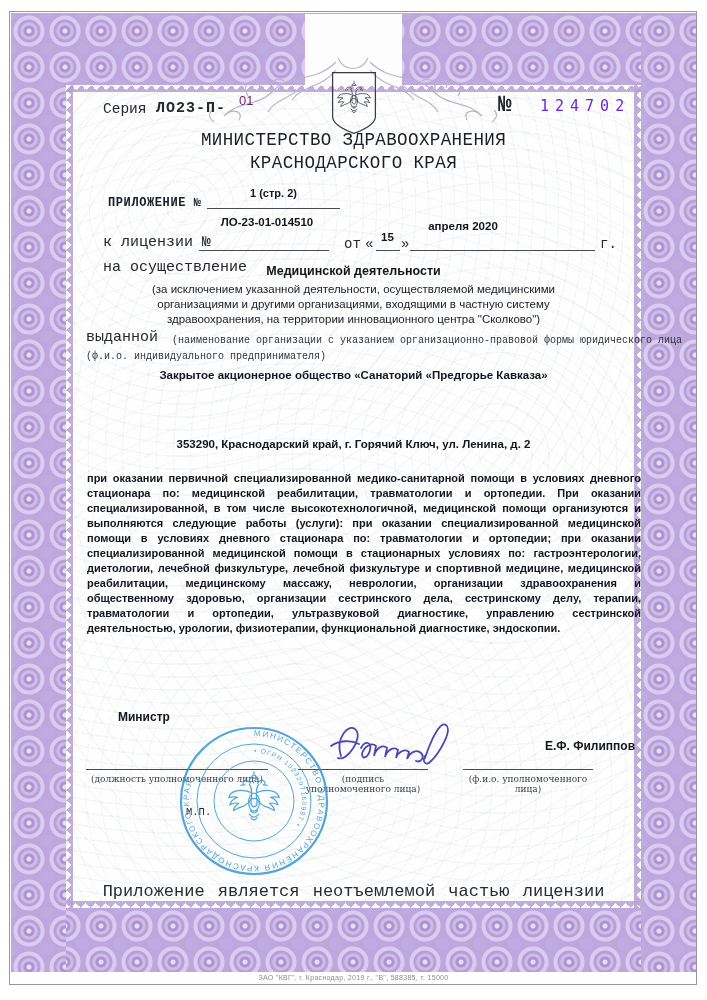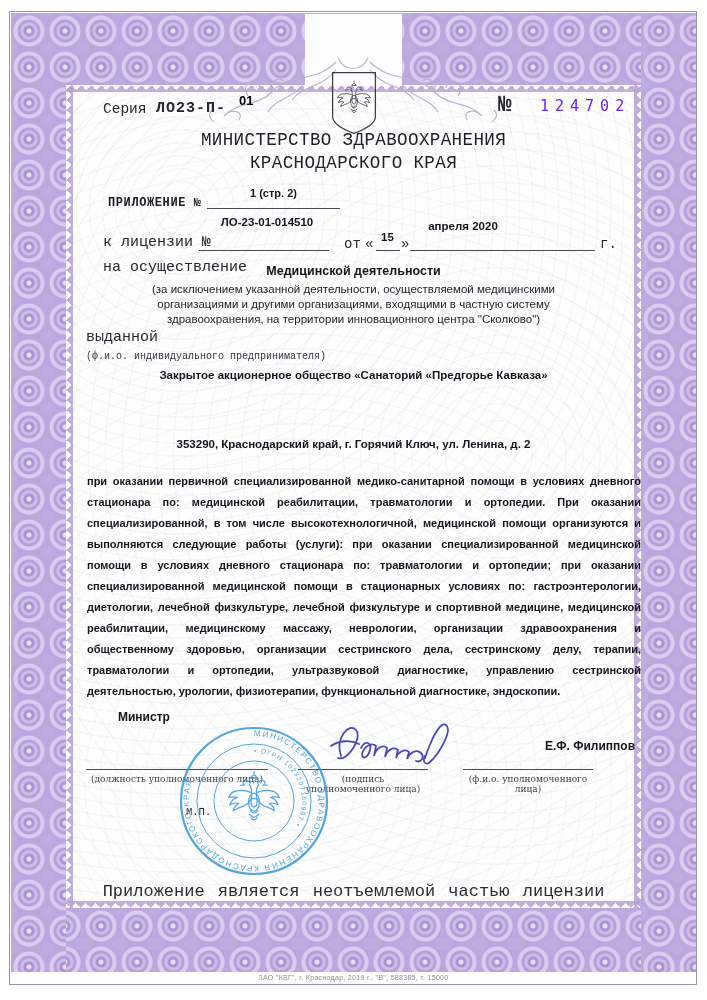--- a/index.html
+++ b/index.html
@@ -43,21 +43,21 @@
 
   .abs{position:absolute;}
   .lab{position:absolute;color:#26262e;font-family:Liberation Mono, monospace;}
   .fill{position:absolute;font-family:"Liberation Sans",sans-serif;font-weight:bold;color:#15151d;}
   .uline{position:absolute;height:0;border-bottom:1px solid #4a4a55;}
   .cap{position:absolute;font-size:9px;color:#3c3c48;text-align:center;font-family:"DejaVu Serif",serif;}
   .center{left:0;right:0;text-align:center;}
 
   .series-label{left:103px;top:101px;font-size:14.5px;}
   .series-value{left:156px;top:100px;font-size:15px;font-weight:bold;letter-spacing:1px;}
-  .series-suffix{left:239px;top:93px;font-size:13px;font-family:"Liberation Sans",sans-serif;font-weight:700;color:#000000;}
+  .series-suffix{left:239px;top:93px;font-size:13px;font-family:"Liberation Sans",sans-serif;font-weight:400;color:#701a75;}
   .num-sign{left:498px;top:92px;font-size:23px;font-weight:bold;}
   .num-value{left:540px;top:97px;font-size:15px;font-family:"DejaVu Sans Mono",monospace;letter-spacing:6px;color:#6d28d9;}
   .ministry-1{top:130px;font-size:17.5px;letter-spacing:.4px;color:#1d1d25;}
   .ministry-2{top:153px;font-size:17.5px;letter-spacing:.4px;color:#1d1d25;}
 
   .annex-label{left:108px;top:196px;font-size:12px;font-weight:bold;letter-spacing:.6px;color:#1d1d26;}
   .annex-value{left:207px;top:187px;width:133px;text-align:center;font-size:11px;}
   .u-annex{left:207px;top:208px;width:133px;}
   .lic-value{left:197px;top:216px;width:140px;text-align:center;font-size:11.5px;}
   .lic-day{left:365px;top:220px;width:45px;text-align:center;font-size:11.5px;margin-top:11px;}
@@ -78,21 +78,21 @@
   .act-note2{top:298px;}
   .act-note3{top:313px;}
 
   .issued-label{left:86px;top:329px;font-size:15px;}
   .issued-note1{left:172px;top:335px;font-size:10px;color:#33333e;}
   .issued-note2{left:86px;top:351px;font-size:10px;color:#33333e;}
   .org-name{top:369px;font-size:11.5px;}
   .org-address{top:438px;font-size:11.5px;}
 
   .body-text{position:absolute;left:87px;top:471px;width:554px;
-    font-family:"Liberation Sans",sans-serif;font-weight:bold;font-size:11px;line-height:21px;
+    font-family:"Liberation Sans",sans-serif;font-weight:bold;font-size:11px;line-height:15px;
     text-align:justify;color:#15151d;}
 
   .sig-position{left:118px;top:710px;font-size:12px;}
   .sig-name{left:545px;top:739px;font-size:12px;}
   .u-sig-1{left:86px;top:769px;width:182px;}
   .u-sig-2{left:298px;top:769px;width:130px;}
   .u-sig-3{left:463px;top:769px;width:130px;}
   .cap1{left:86px;top:774px;width:182px;}
   .cap2{left:298px;top:774px;width:130px;}
   .cap3{left:463px;top:774px;width:130px;}
@@ -177,20 +177,21 @@
   <div class="uline u-lic-c"></div>
   <span class="lab g-label">г.</span>
 
   <span class="lab act-label">на осуществление</span>
   <div class="fill center act-value">Медицинской деятельности</div>
   <div class="abs center act-note act-note1">(за исключением указанной деятельности, осуществляемой медицинскими</div>
   <div class="abs center act-note act-note3">здравоохранения, на территории инновационного центра "Сколково")</div>
   <div class="abs center act-note act-note2">организациями и другими организациями, входящими в частную систему</div>
 
   <span class="lab issued-label">выданной</span>
+  <span class="lab issued-note1">(наименование организации с указанием организационно-правовой формы юридического лица</span>
   <span class="lab issued-note2">(ф.и.о. индивидуального предпринимателя)</span>
   <div class="fill center org-name">Закрытое акционерное общество «Санаторий «Предгорье Кавказа»</div>
   <div class="fill center org-address">353290, Краснодарский край, г. Горячий Ключ, ул. Ленина, д. 2</div>
 
   <div class="body-text">при оказании первичной специализированной медико-санитарной помощи в условиях дневного стационара по: медицинской реабилитации, травматологии и ортопедии. При оказании специализированной, в том числе высокотехнологичной, медицинской помощи организуются и выполняются следующие работы (услуги): при оказании специализированной медицинской помощи в условиях дневного стационара по: травматологии и ортопедии; при оказании специализированной медицинской помощи в стационарных условиях по: гастроэнтерологии, диетологии, лечебной физкультуре, лечебной физкультуре и спортивной медицине, медицинской реабилитации, медицинскому массажу, неврологии, организации здравоохранения и общественному здоровью, организации сестринского дела, сестринскому делу, терапии, травматологии и ортопедии, ультразвуковой диагностике, управлению сестринской деятельностью, урологии, физиотерапии, функциональной диагностике, эндоскопии.</div>
 
   <span class="fill sig-position">Министр</span>
   <span class="fill sig-name">Е.Ф. Филиппов</span>
   <div class="uline u-sig-1"></div>
   <div class="uline u-sig-2"></div>

